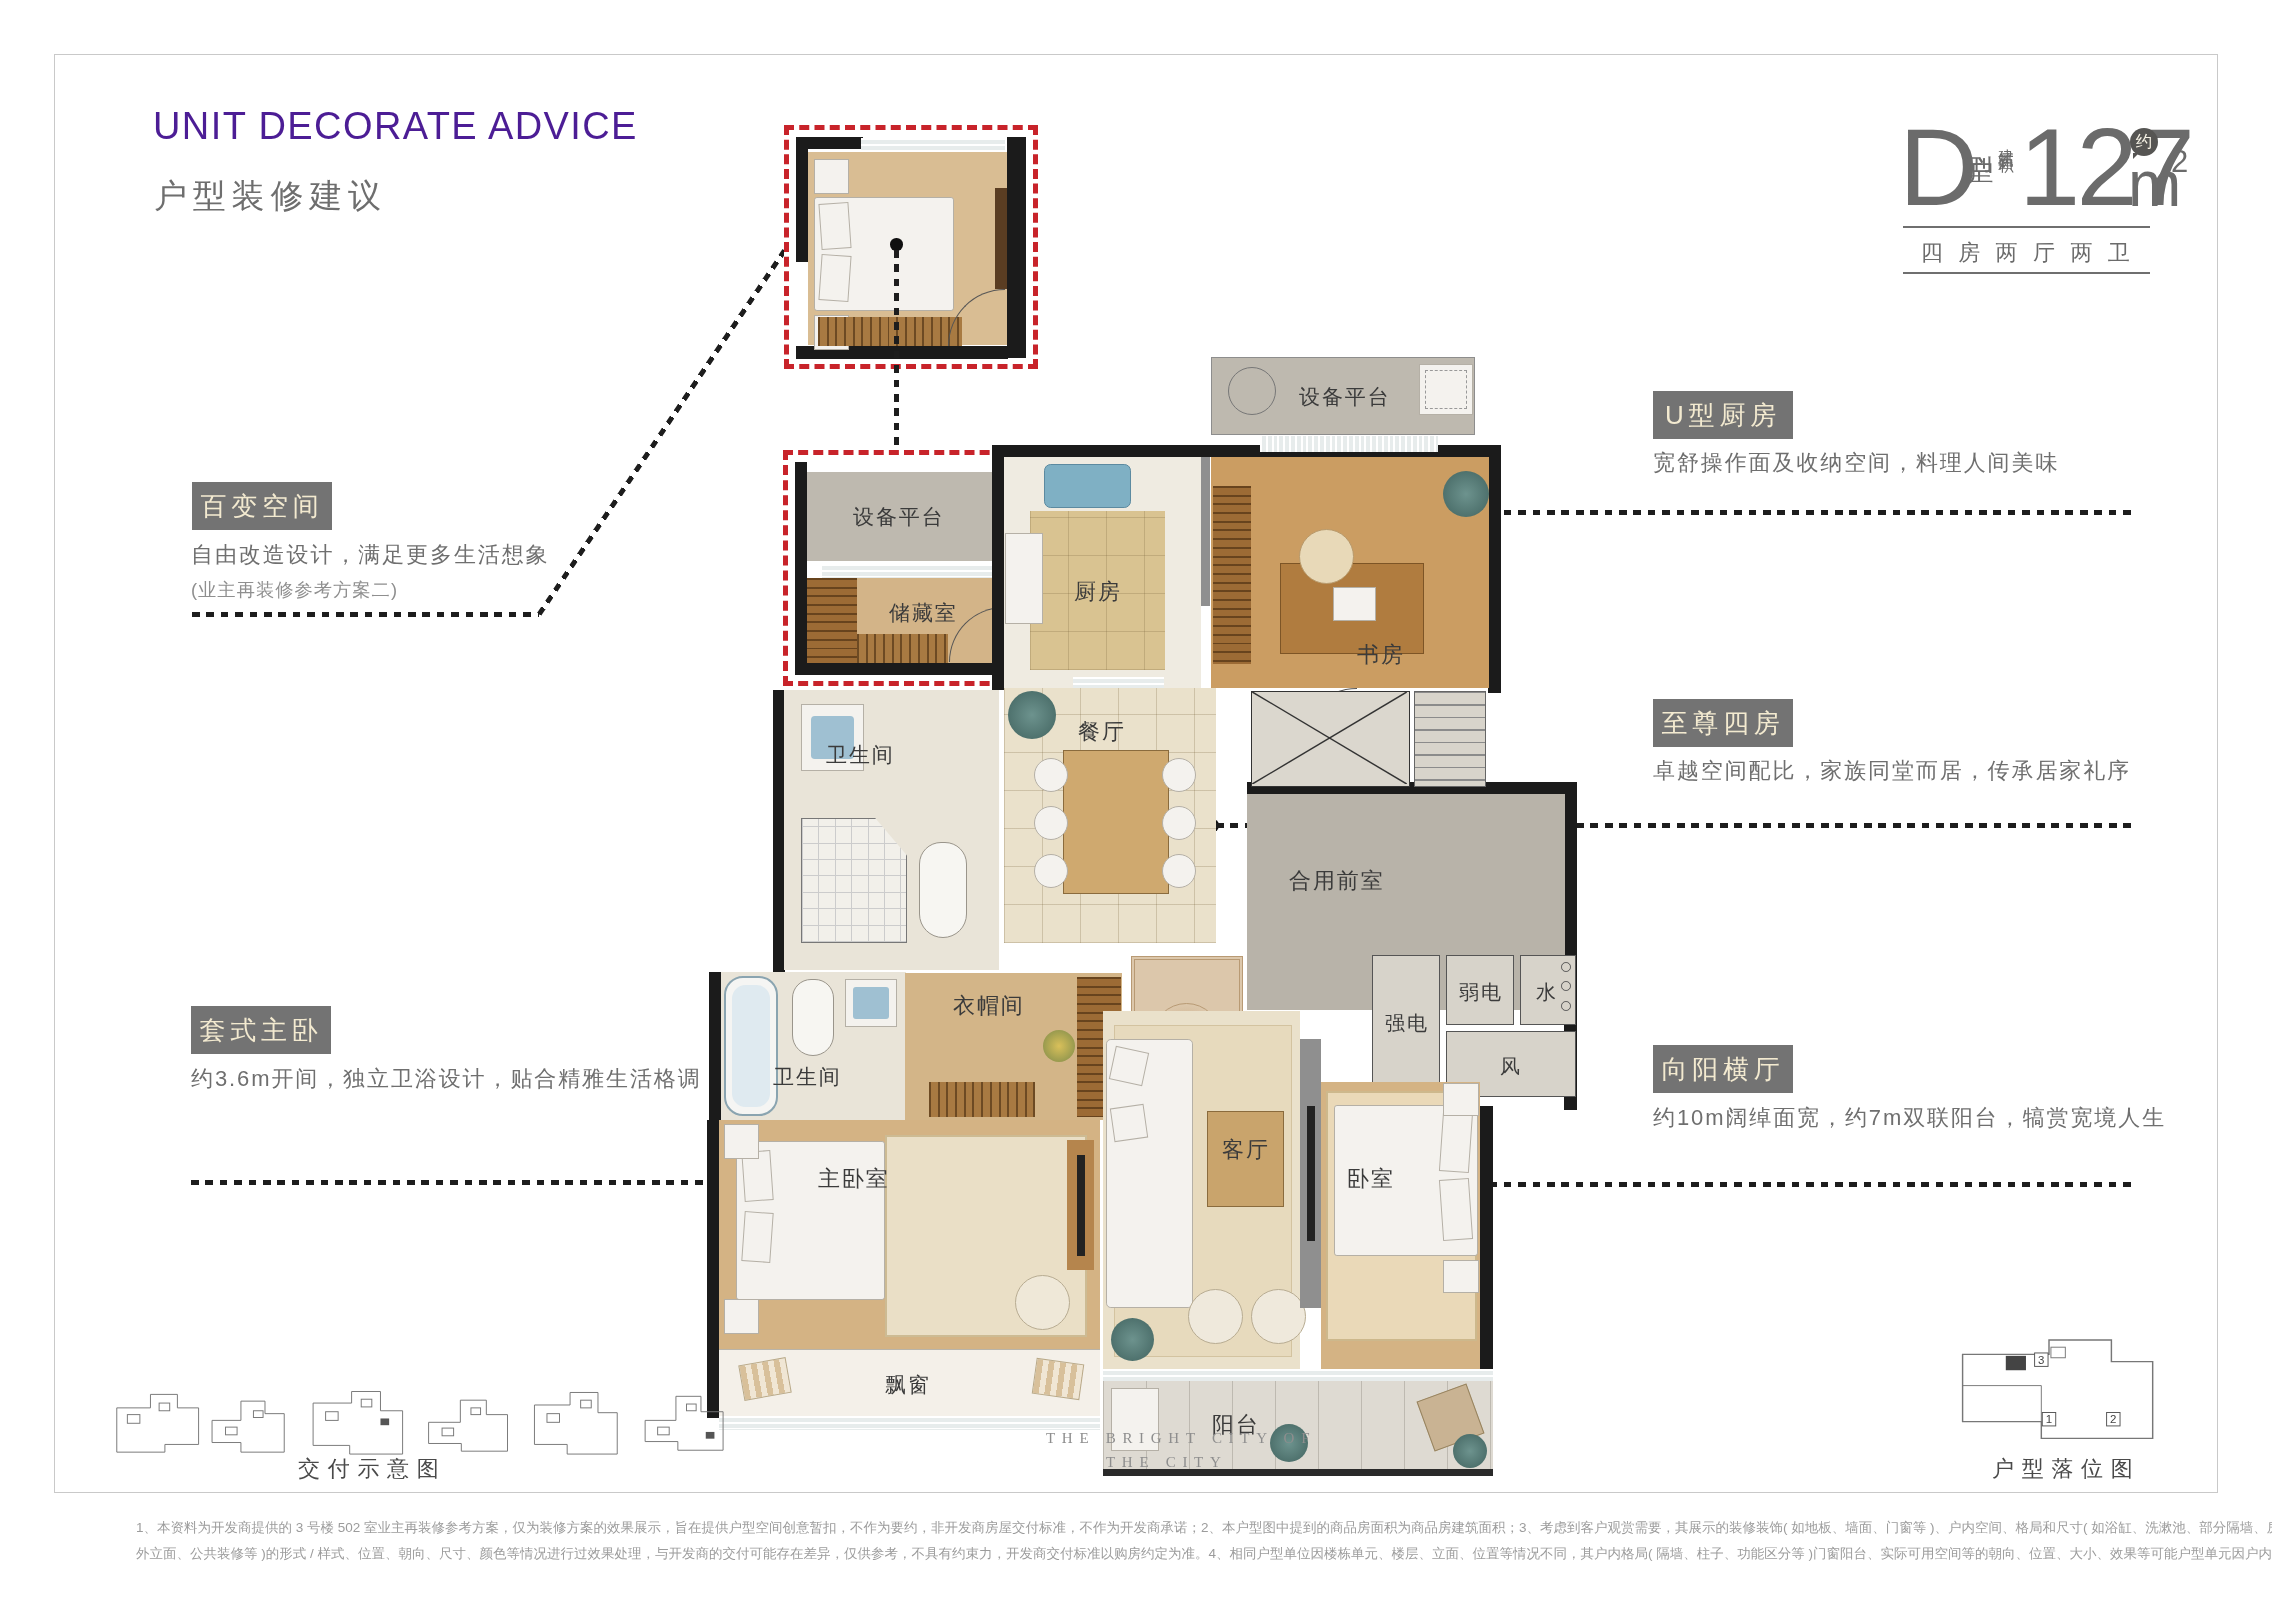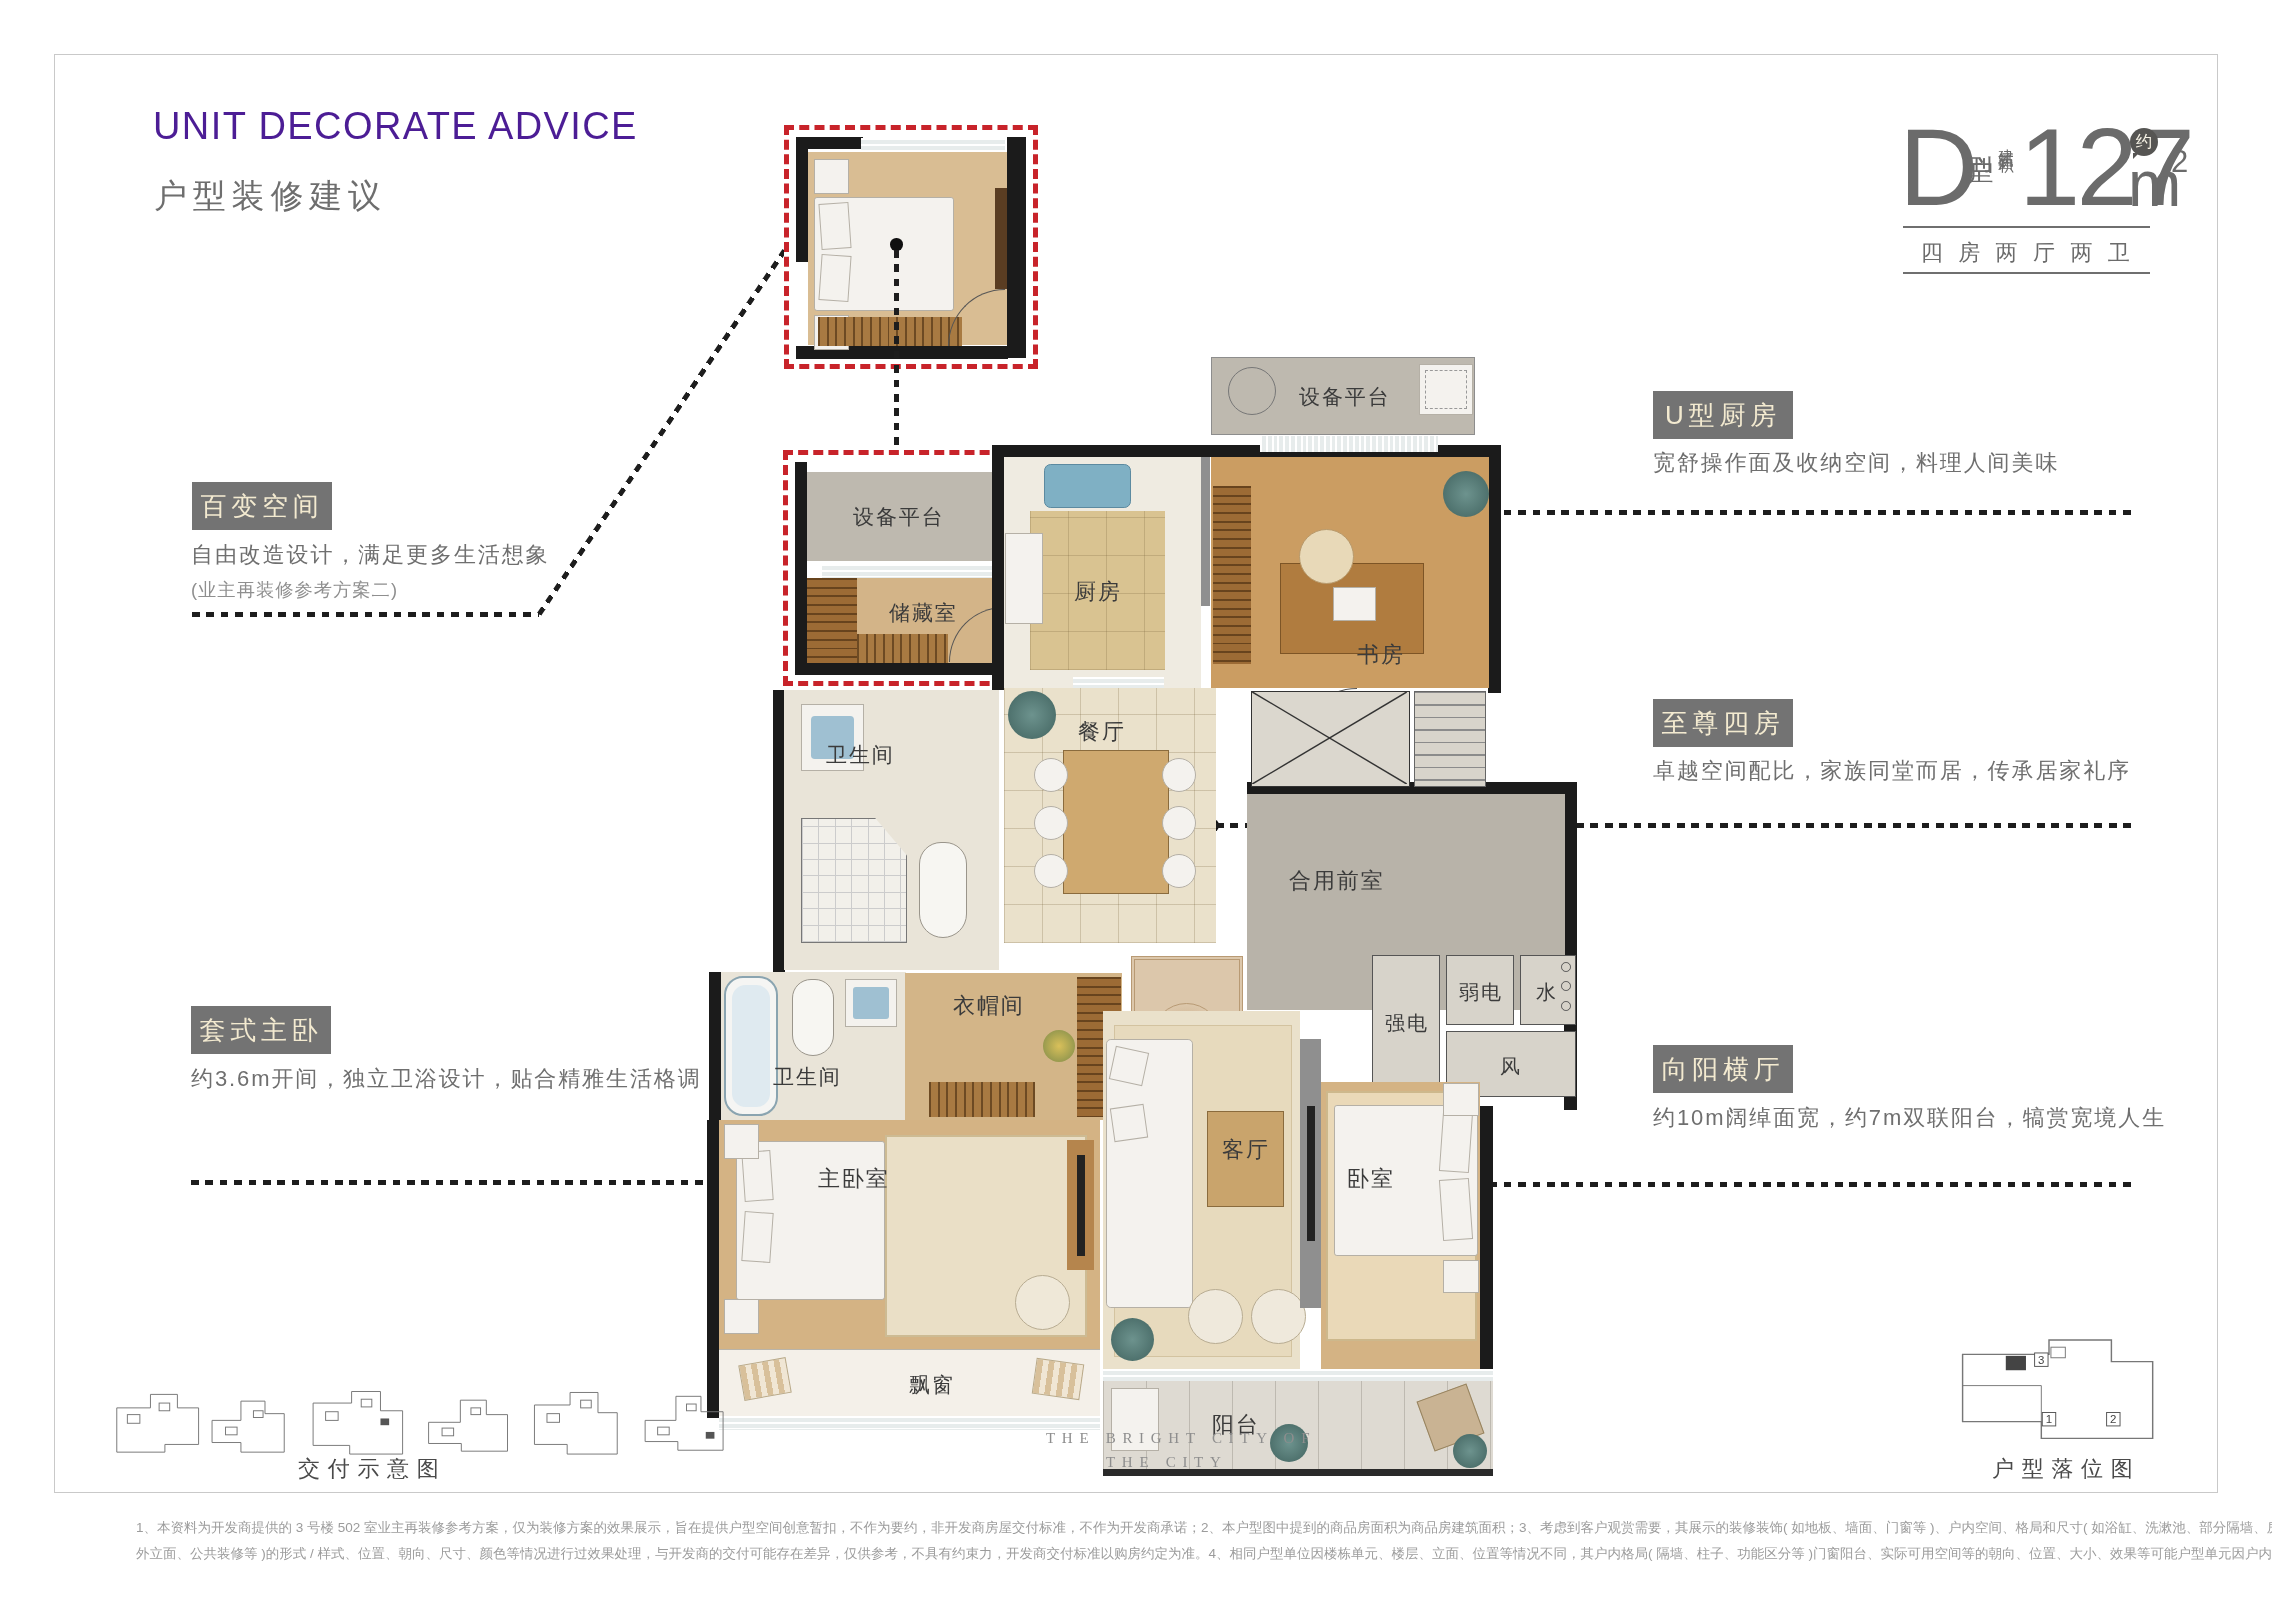--- a/index.html
+++ b/index.html
@@ -238,21 +238,21 @@
   <div class="abs furn" style="left:724px;top:1124px;width:35px;height:35px;"></div>
   <div class="abs furn" style="left:724px;top:1299px;width:35px;height:35px;"></div>
   <div class="abs" style="left:1067px;top:1140px;width:27px;height:130px;background:#b5854d;"></div>
   <div class="abs" style="left:1077px;top:1155px;width:7.7px;height:101px;background:#222;"></div>
   <div class="abs circle" style="left:1015px;top:1275px;width:53px;height:53px;background:#efe8d8;border:1.4px solid #b8ac92;"></div>
   <div class="abs rlabel" style="left:818px;top:1164px;">主卧室</div>
 
   <div class="abs" style="left:719px;top:1349px;width:381px;height:67px;background:#f4f0e9;border-top:1.9px solid #b9b4a9;box-sizing:border-box;"></div>
   <div class="abs" style="left:741px;top:1361px;width:46px;height:34px;background:repeating-linear-gradient(90deg,#d8c09a 0 5.8px,#f0e6d4 5.8px 11.5px);border:1px solid #b9a988;transform:rotate(-10deg);"></div>
   <div class="abs" style="left:1034px;top:1361px;width:46px;height:34px;background:repeating-linear-gradient(90deg,#d8c09a 0 5.8px,#f0e6d4 5.8px 11.5px);border:1px solid #b9a988;transform:rotate(8deg);"></div>
-  <div class="abs rlabel" style="left:885px;top:1371px;font-size:21px;margin-left:24px;">飘窗</div>
+  <div class="abs rlabel" style="left:885px;top:1371px;font-size:21px;">飘窗</div>
   <div class="abs win" style="left:719px;top:1416px;width:381px;height:14.4px;"></div>
 
   <div class="abs" style="left:1103px;top:1011px;width:197px;height:369px;background:#eae1cb;"></div>
   <div class="abs" style="left:1114px;top:1025px;width:178px;height:332px;background:#e7dabd;border:1.9px solid #d3c3a0;box-sizing:border-box;"></div>
   <div class="abs furn" style="left:1106px;top:1039px;width:87px;height:269px;border-radius:4.8px;"></div>
   <div class="abs furn" style="left:1112px;top:1049px;width:34px;height:34px;transform:rotate(12deg);"></div>
   <div class="abs furn" style="left:1112px;top:1106px;width:34px;height:34px;transform:rotate(-8deg);"></div>
   <div class="abs" style="left:1207px;top:1111px;width:77px;height:96px;background:#c9a46c;border:1.4px solid #8a6b3d;box-sizing:border-box;"></div>
   <div class="abs circle" style="left:1188px;top:1289px;width:53px;height:53px;background:#efe9dc;border:1.4px solid #b8ac92;"></div>
   <div class="abs circle" style="left:1251px;top:1289px;width:53px;height:53px;background:#efe9dc;border:1.4px solid #b8ac92;"></div>

